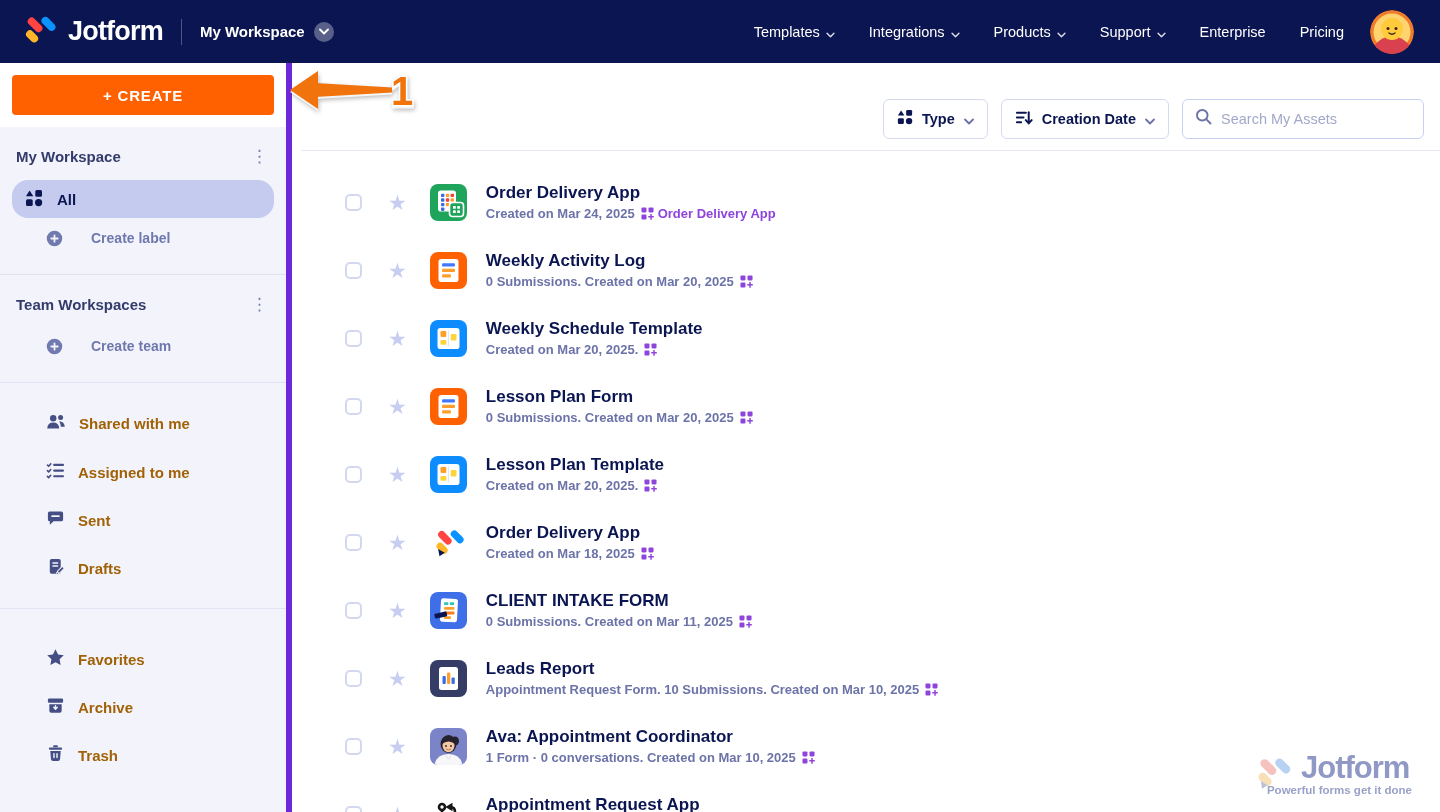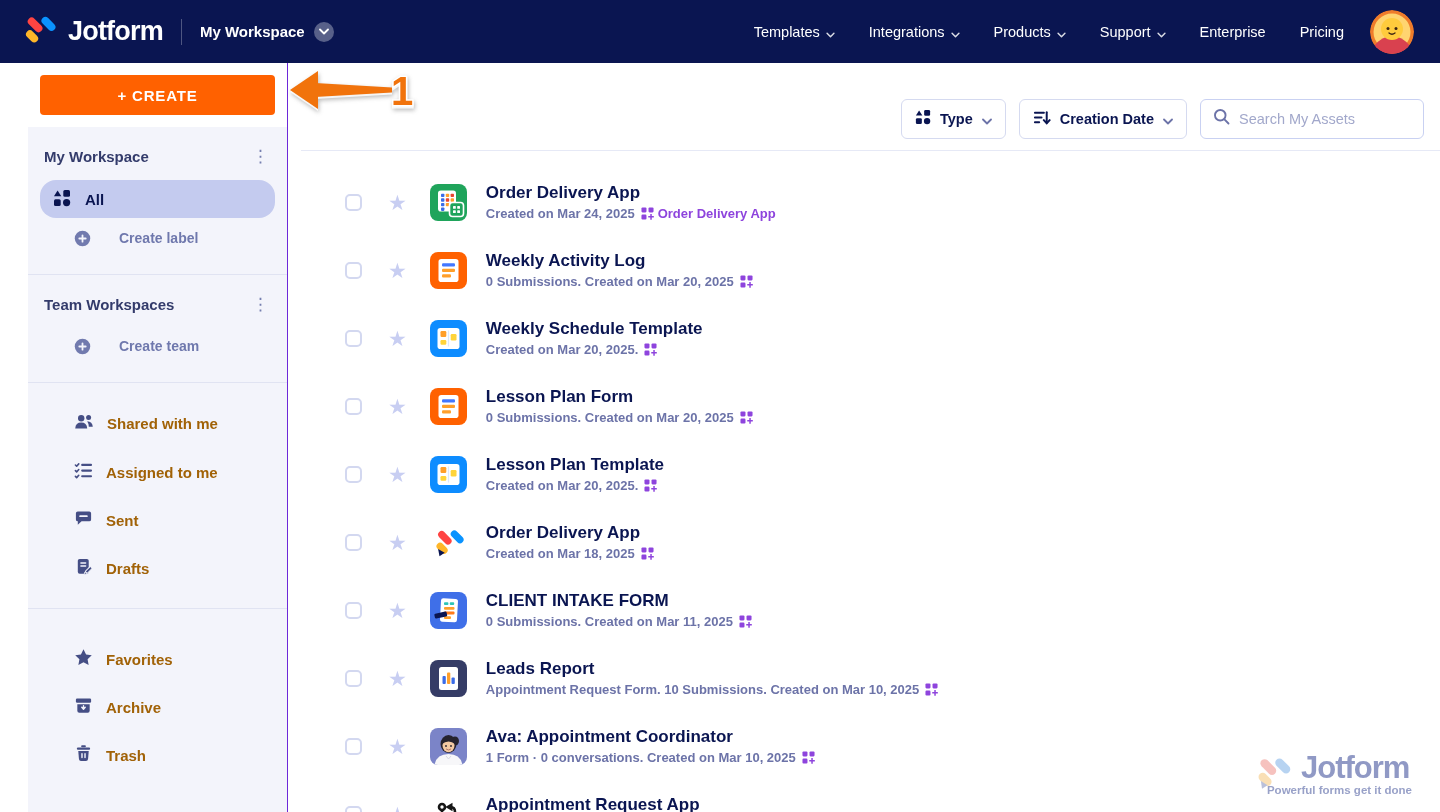--- a/index.html
+++ b/index.html
@@ -17,22 +17,22 @@
   .ws-chevron { width:20px; height:20px; border-radius:50%; background:rgba(255,255,255,.32);
     display:flex; align-items:center; justify-content:center; }
   .nav-spacer { flex:1; }
   .nav-items { display:flex; align-items:center; gap:34px; margin-right:26px; }
   .nav-item { color:#fff; font-size:14.5px; font-weight:500; display:flex; align-items:center;
     gap:6px; cursor:pointer; white-space:nowrap; }
   .nav-item .chev { opacity:.85; margin-top:2px; }
   .nav-avatar { width:44px; height:44px; border-radius:50%; overflow:hidden; cursor:pointer; flex:none; }
 
   
-  .sidebar { position:fixed; top:63px; left:0; width:260px; height:749px; background:#f3f4fb;
-    border-right:1px solid #6d28d9; z-index:20;margin-left:28px; }
+  .sidebar { position:fixed; top:63px; left:0; width:292px; height:749px; background:#f3f4fb;
+    border-right:6px solid #6d28d9; z-index:20; }
   .sidebar-top { background:#fff; padding:12px; }
   .create-btn { height:40px; background:#ff6100; border-radius:4px; color:#fff; font-weight:800;
     font-size:15px; letter-spacing:.8px; display:flex; align-items:center; justify-content:center;
     cursor:pointer; }
   .section-head { display:flex; justify-content:space-between; align-items:center;
     padding:21px 18px 13px 16px; }
   .section-title { font-size:15px; font-weight:600; color:#333b6b; }
   .kebab { color:#767fb0; font-size:17px; line-height:1; cursor:pointer; letter-spacing:0; }
   .side-selected { margin:2px 12px 0 12px; height:38px; background:#c4cbef; border-radius:16px;
     display:flex; align-items:center; gap:14px; padding:16px 13px; font-size:15px; font-weight:600;
@@ -47,21 +47,21 @@
   .grp-pad2 { padding-top:26px; }
 
   
   .main { position:absolute; left:301px; top:63px; width:1139px; height:749px; background:#fff; }
   .toolbar { height:64px; display:flex; align-items:center; justify-content:flex-end; gap:13px;
     padding:0 16px; border-bottom:1px solid #e6e9f6;margin-top:24px; }
   .tool-btn { height:40px; border:1px solid #d5daf0; border-radius:6px; background:#fff;
     display:flex; align-items:center; gap:9px; padding:0 13px; font-size:14.5px; font-weight:700;
     color:#0a1551; cursor:pointer; }
   .tool-btn .chev { color:#6c73a8; margin-top:2px; }
-  .search-box { width:224px; height:40px; border:1px solid #c9d1f2; border-radius:6px; background:#fff;
+  .search-box { width:242px; height:40px; border:1px solid #c9d1f2; border-radius:6px; background:#fff;
     display:flex; align-items:center; gap:9px; padding:0 12px; }
   .search-box input { border:none; outline:none; font-size:14.5px; color:#0a1551; width:100%;
     font-family:"Liberation Sans", sans-serif; background:transparent; }
   .search-box input::placeholder { color:#a2a8cb; }
 
   .list { padding-top:17px; }
   .row { height:68px; display:flex; align-items:center; cursor:pointer; }
   .checkbox { width:17px; height:17px; border:2px solid #d3d8f0; border-radius:5px; margin-left:44px;
     background:#fff; flex:none; cursor:pointer; }
   .star { margin-left:26px; font-size:21px; color:#c8cef2; line-height:1; cursor:pointer; flex:none; }

